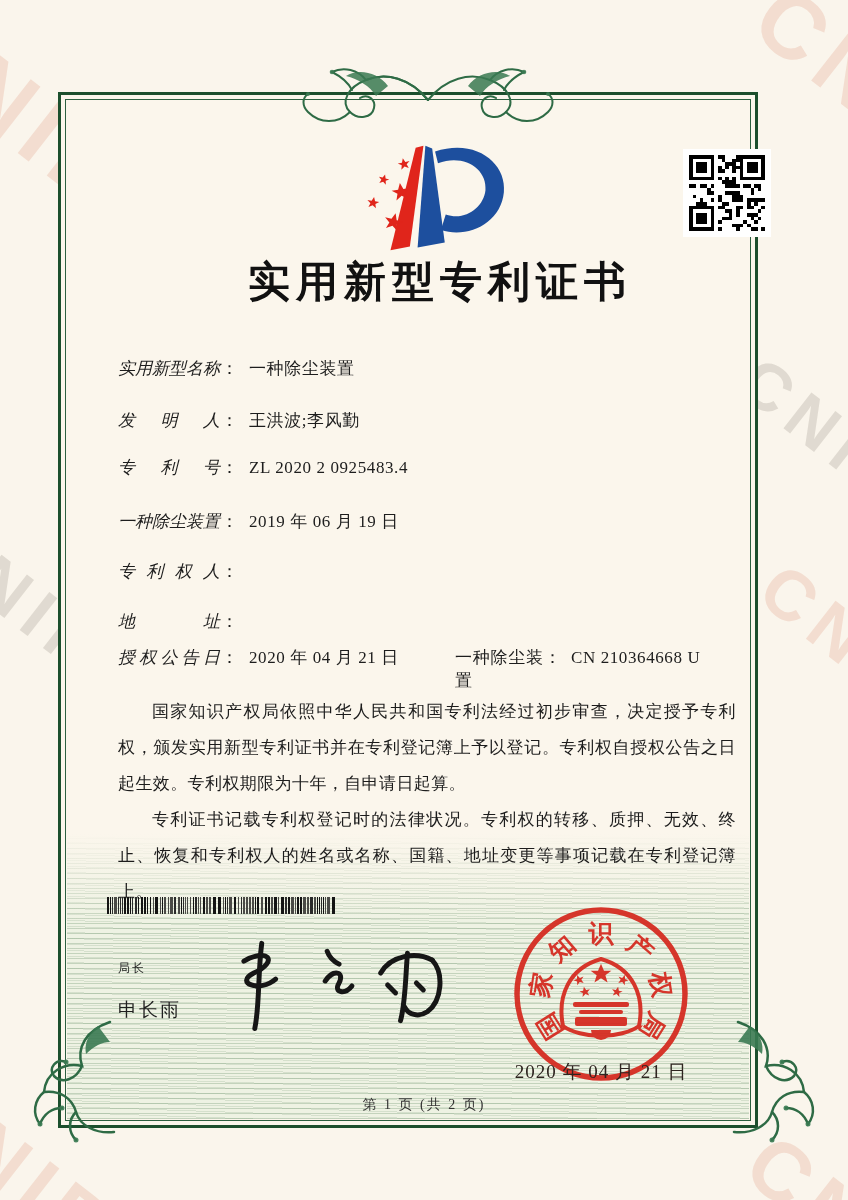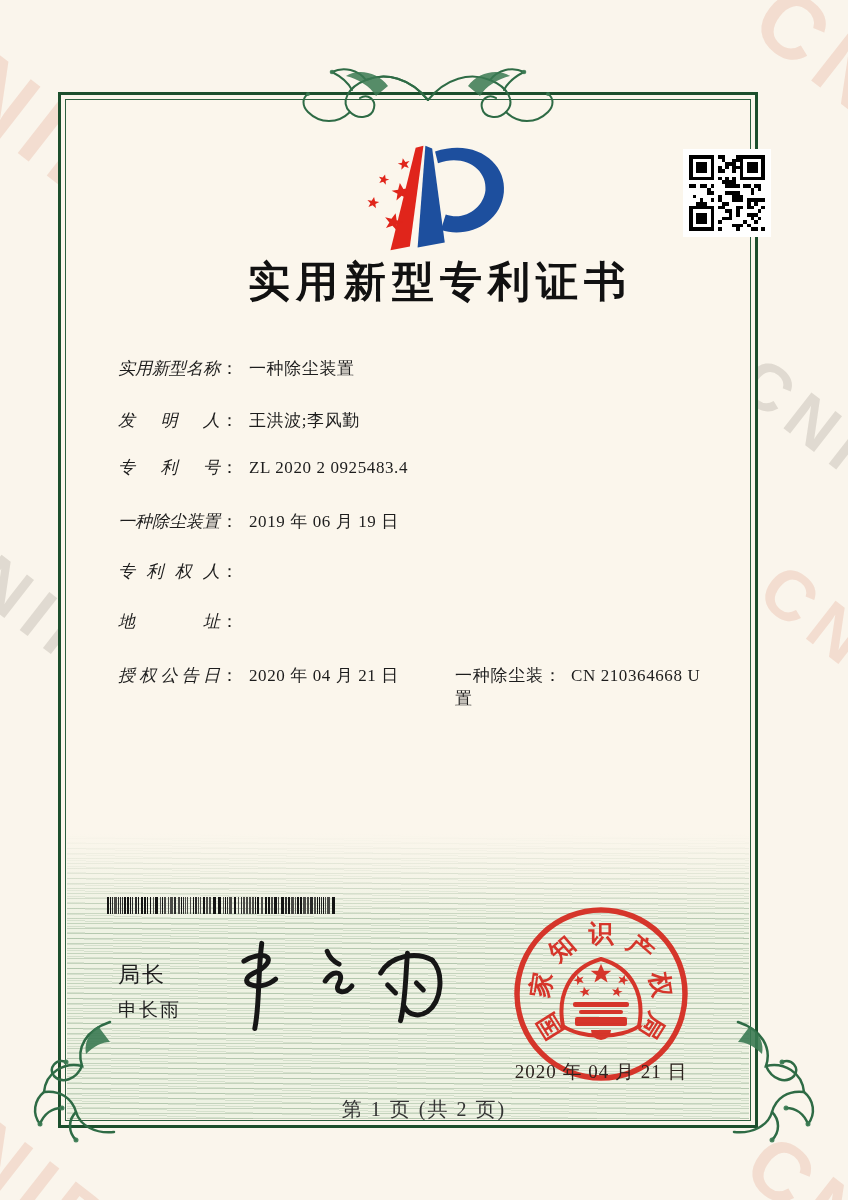--- a/index.html
+++ b/index.html
@@ -90,33 +90,33 @@
     text-align:justify; color:#1c1c1c;
   }
   .body-text p { text-indent:2em; }
 
   .barcode {
     position:absolute; left:107px; top:897px; width:230px; height:17px;
     display:flex; align-items:stretch;
   }
   .barcode div { height:100%; }
 
-  .sig-title { position:absolute; left:118px; top:960px; font-size:22px; letter-spacing:2px;text-align:right; }
+  .sig-title { position:absolute; left:118px; top:960px; font-size:12px; letter-spacing:2px;text-align:right; }
   .sig-name  { position:absolute; left:118px; top:997px; font-size:19px; letter-spacing:2px; }
   .sig-script { position:absolute; left:232px; top:926px; width:228px; height:112px; }
 
   .seal { position:absolute; left:511px; top:904px; width:180px; height:180px; opacity:0.93; }
   .seal-date {
     position:absolute; left:501px; top:1059px; width:200px;
     text-align:center; font-size:19px; letter-spacing:1px; color:#2e2420;
   }
 
   .page-info {
     position:absolute; left:0; top:1096px; width:100%;
-    text-align:center; font-size:20px; letter-spacing:2px; color:#333;
+    text-align:center; font-size:14px; letter-spacing:2px; color:#333;
   }
 
   .foot-note {
     position:absolute; left:50%; top:1138px; transform:translateX(-46%);
     background:#ffffff; padding:9px 40px;
     font-size:16px; letter-spacing:3px; color:#222;
     z-index:4;
   }
 
   .ornament-top { position:absolute; left:288px; top:62px; width:280px; height:72px; z-index:3; }
@@ -444,31 +444,35 @@
     </div>
     <div class="row" style="top:560px;">
       <span class="lbl">专利权人</span>
         <span class="colon">：</span>
     </div>
     <div class="row" style="top:610px;">
       <span class="lbl">地址</span>
         <span class="colon">：</span>
     </div>
 
-    <div class="row" style="top:664px;">
+    <div class="row" style="top:646px;">
       <span class="lbl">授权公告日</span>
         <span class="colon">：</span>
       <span class="val">2020 年 04 月 21 日</span>
       <span class="pair2">
         <span class="lbl2">一种除尘装置</span>
           <span class="colon">：</span>
         <span class="val">CN 210364668 U</span>
       </span>
     </div>
 
+    <div class="body-text">
+      <p>国家知识产权局依照中华人民共和国专利法经过初步审查，决定授予专利权，颁发实用新型专利证书并在专利登记簿上予以登记。专利权自授权公告之日起生效。专利权期限为十年，自申请日起算。</p>
+      <p>专利证书记载专利权登记时的法律状况。专利权的转移、质押、无效、终止、恢复和专利权人的姓名或名称、国籍、地址变更等事项记载在专利登记簿上。</p>
+    </div>
 
     <div class="barcode" id="barcode">
         <div style="width: 2px; margin-right: 1px; background: rgb(20, 20, 20);"></div>
         <div style="width: 1px; margin-right: 1px; background: rgb(20, 20, 20);"></div>
         <div style="width: 1px; margin-right: 1px; background: rgb(43, 43, 43);"></div>
         <div style="width: 3px; margin-right: 1px; background: rgb(74, 74, 70);"></div>
         <div style="width: 1px; margin-right: 1px; background: rgb(43, 43, 43);"></div>
         <div style="width: 1px; margin-right: 1px; background: rgb(43, 43, 43);"></div>
         <div style="width: 1px; margin-right: 1px; background: rgb(43, 43, 43);"></div>
         <div style="width: 2px; margin-right: 1px; background: rgb(20, 20, 20);"></div>

